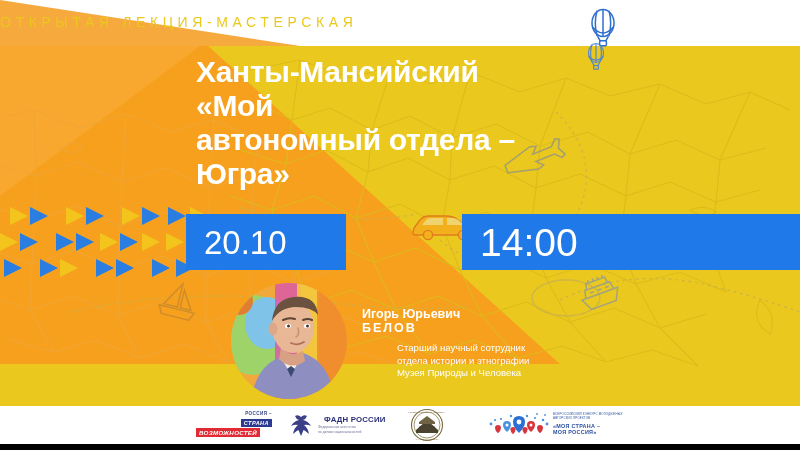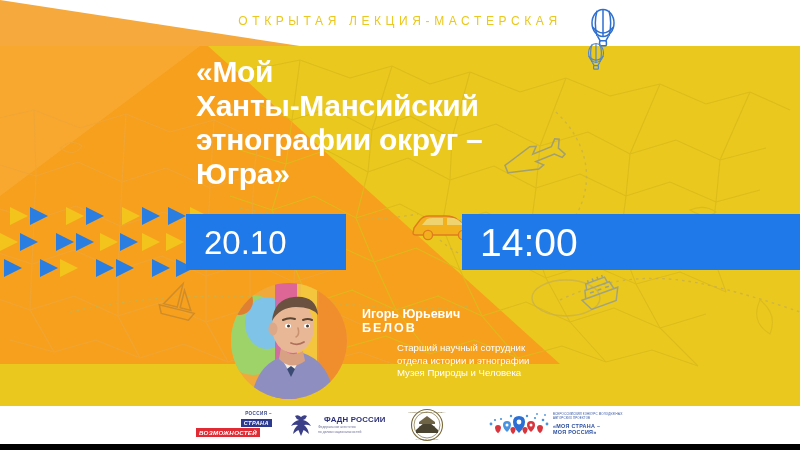--- a/index.html
+++ b/index.html
@@ -50,23 +50,23 @@
 
   
   .deco{position:absolute;left:0;top:0;width:800px;height:450px;pointer-events:none;}
 
   
   .tri-pattern{position:absolute;left:0;top:205px;width:215px;height:80px;}
 
   
   .kicker{
     position:absolute;left:0;top:14px;width:800px;
-    text-align:center;
+    text-align:left;
     color:#EAC81E;
-    font-size:12px;
+    font-size:14px;
     letter-spacing:4.6px;
     font-weight:400;
     white-space:nowrap;
   }
 
   
   .title{
     position:absolute;left:196px;top:55px;width:470px;
     color:#FFFFFF;
     font-weight:bold;
@@ -281,23 +281,23 @@
       <polygon points="96,54 114,63 96,72" fill="#2A7DE1"></polygon>
       <polygon points="116,54 134,63 116,72" fill="#2A7DE1"></polygon>
       <polygon points="152,54 170,63 152,72" fill="#2A7DE1"></polygon>
       <polygon points="176,54 194,63 176,72" fill="#2A7DE1"></polygon>
     </g>
   </svg>
 
   <div class="kicker">ОТКРЫТАЯ ЛЕКЦИЯ-МАСТЕРСКАЯ</div>
 
   <div class="title">
+    <div>Ханты-Мансийский</div>
     <div>«Мой</div>
-    <div>Ханты-Мансийский</div>
-    <div>этнографии округ –</div>
+    <div>автономный отдела –</div>
     <div>Югра»</div>
   </div>
 
   <div class="band-date">
     <span>20.10</span>
   </div>
   <div class="band-time">
     <span>14:00</span>
   </div>
 

